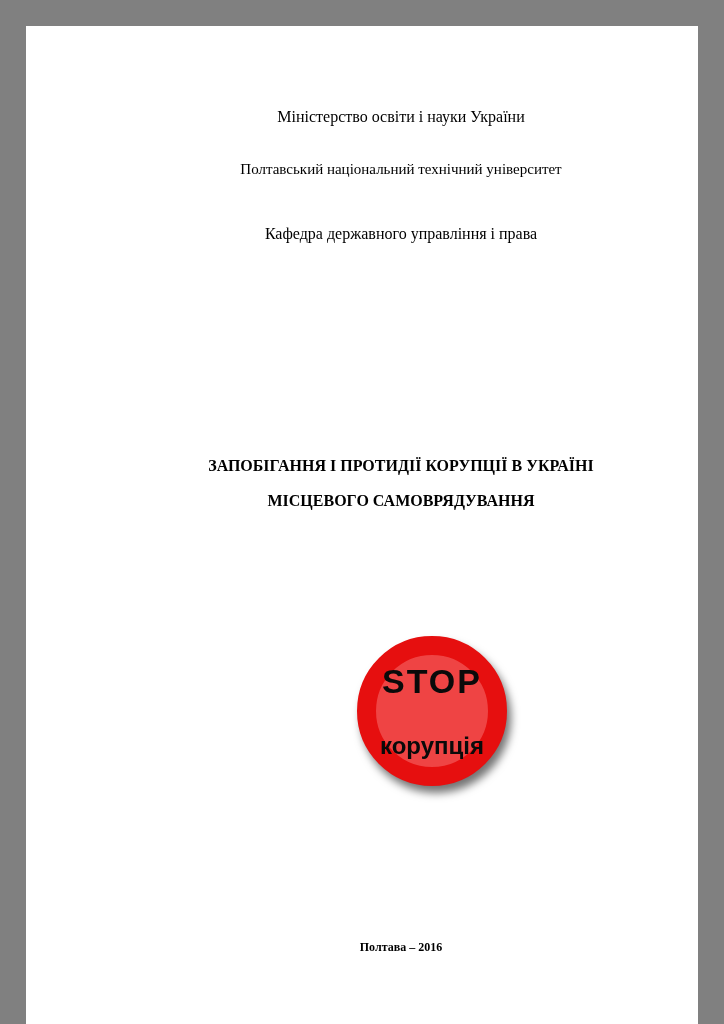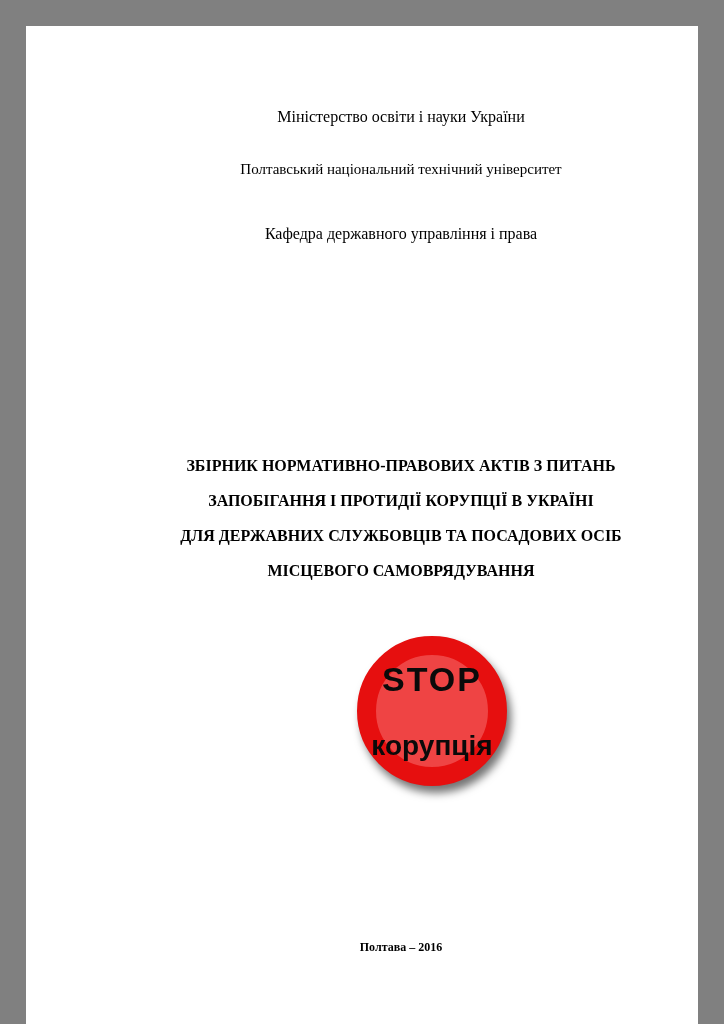--- a/index.html
+++ b/index.html
@@ -51,43 +51,41 @@
     color: #0a0a0a;
   }
   .logo .stop-underline {
     width: 104px;
     height: 5px;
     background: #0a0a0a;
     margin: 6px 0 3px 0;
     border-radius: 1px;
   }
   .logo .caption {
-    font-size: 28px;
+    font-size: 24px;
     font-weight: bold;
     line-height: 1.1;
     color: #0a0a0a;
   }
 </style>
 </head>
 <body>
 
 <div class="page">
 
   <div class="center-text ministry">Міністерство освіти і науки України</div>
 
   <div class="center-text university">
     <div>Полтавський національний технічний університет</div>
   </div>
 
   <div class="center-text department">Кафедра державного управління і права</div>
 
   <div class="center-text doc-title">
-    <div>ЗБІРНИК НОРМАТИВНО-ПРАВОВИХ АКТІВ З ПИТАНЬ</div>
     <div>ЗАПОБІГАННЯ І ПРОТИДІЇ КОРУПЦІЇ В УКРАЇНІ</div>
-    <div>ДЛЯ ДЕРЖАВНИХ СЛУЖБОВЦІВ ТА ПОСАДОВИХ ОСІБ</div>
     <div>МІСЦЕВОГО САМОВРЯДУВАННЯ</div>
   </div>
 
   <div class="logo" style="border-color: rgb(230, 15, 15);">
     <div class="stop-word" style="color: rgb(10, 10, 10);">STOP</div>
     <div class="stop-underline" style="background: rgb(10, 10, 10);"></div>
     <div class="caption" style="color: rgb(10, 10, 10);">корупція</div>
   </div>
 
   <div class="center-text imprint">Полтава – 2016</div>

